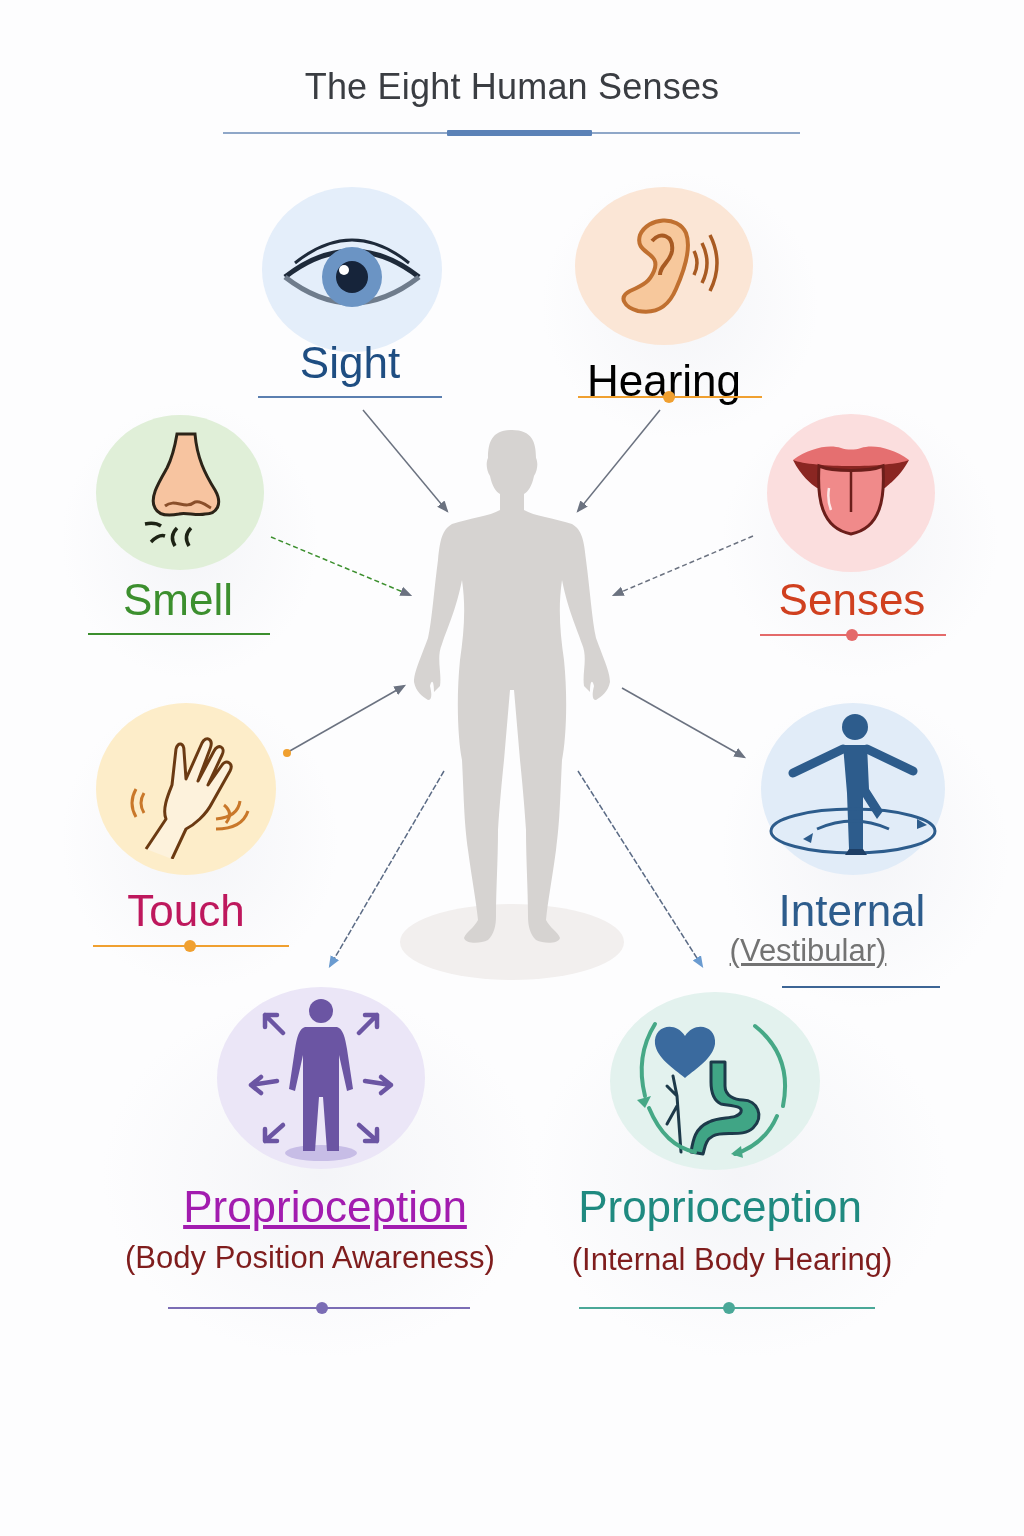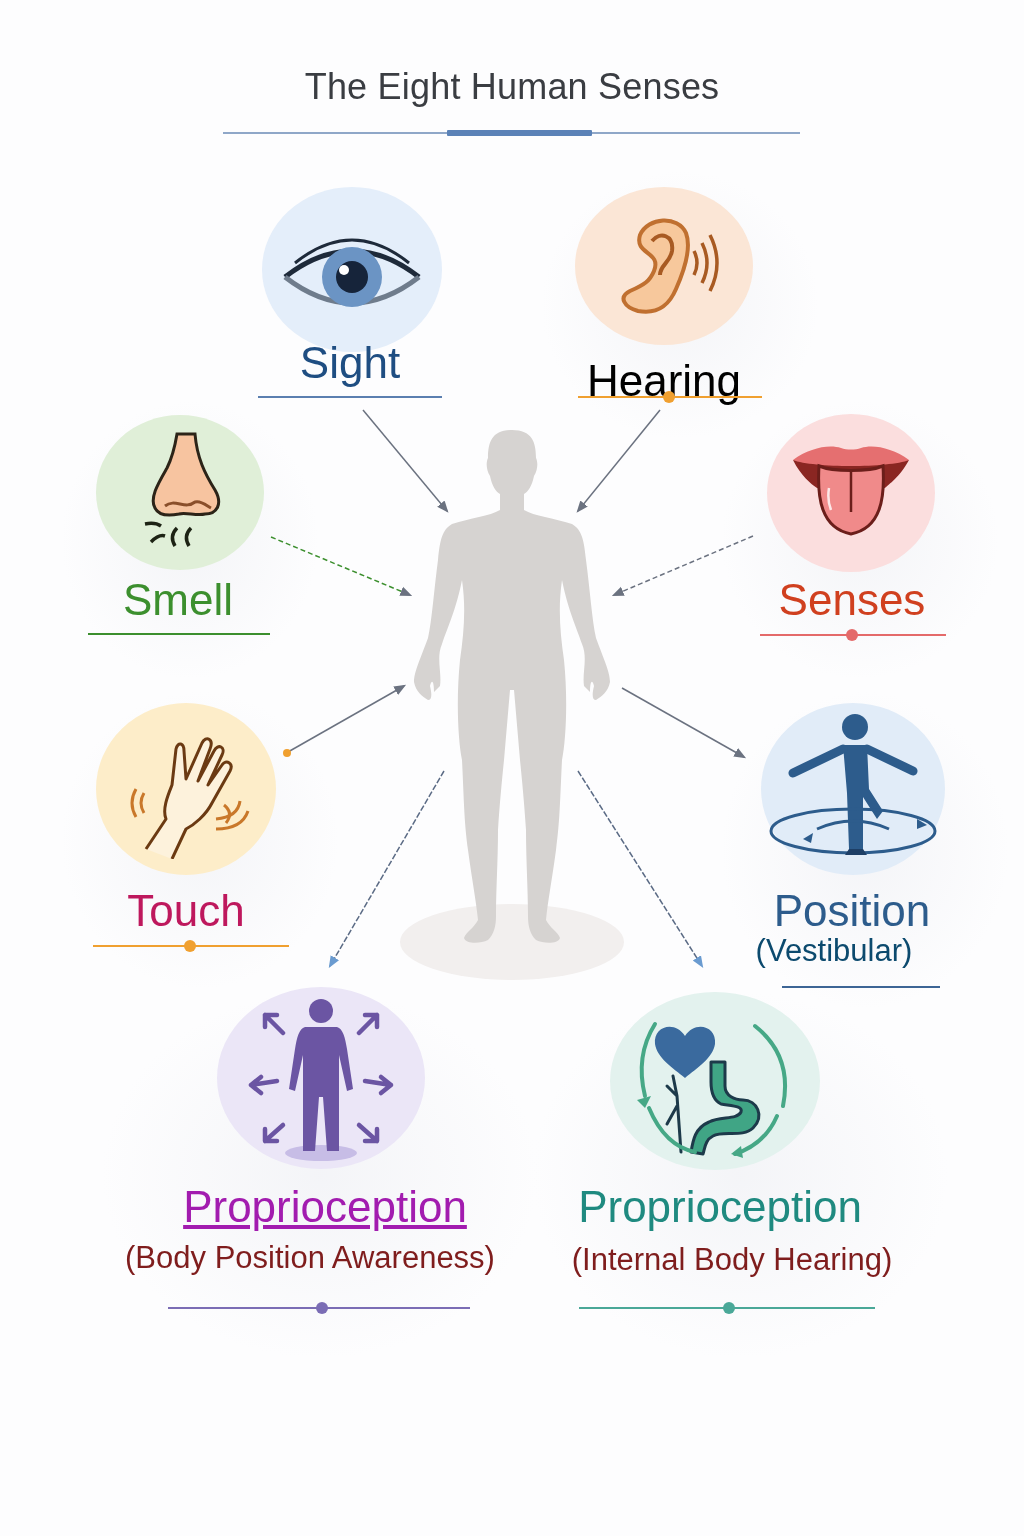--- a/index.html
+++ b/index.html
@@ -187,22 +187,22 @@
       <path d="M80,36 L104,36 L106,80 L120,102 L114,110 L100,88 L100,140 L86,140 L84,84 Z" fill="#2d5c8c"></path>
       <path d="M80,40 L30,64" stroke="#2d5c8c" stroke-width="9" stroke-linecap="round"></path>
       <path d="M104,40 L150,62" stroke="#2d5c8c" stroke-width="9" stroke-linecap="round"></path>
       <ellipse cx="90" cy="122" rx="82" ry="22" fill="none" stroke="#2d5c8c" stroke-width="3"></ellipse>
       <path d="M54,120 Q90,104 126,120" fill="none" stroke="#2d5c8c" stroke-width="3"></path>
       <path d="M40,130 l10,-6 l-2,10 z" fill="#2d5c8c"></path>
       <path d="M164,116 l-10,-6 l0,10 z" fill="#2d5c8c"></path>
       <path d="M82,146 L104,146 L100,140 L86,140 Z" fill="#1e3f66"></path>
     </svg>
   </div>
-  <div class="label" style="left:760px;top:886px;width:184px;color:#2d5c8c;">Position</div>
-  <div class="sublabel" style="left:734px;top:933px;width:200px;color:#0c4a6e;">(Vestibular)</div>
+  <div class="label" style="left:760px;top:886px;width:184px;color:#2d5c8c;">Internal</div>
+  <div class="sublabel" style="left:708px;top:933px;width:200px;color:#737373;text-decoration:underline;">(Vestibular)</div>
   <div class="rule" style="left:782px;top:986px;width:158px;background:#3d6595;"></div>
 </div>
 
 <div>
   <div class="icon-circle" style="left:217px;top:987px;width:208px;height:182px;background:#ebe6f7;">
     <svg width="180" height="170" viewBox="0 0 180 170">
       <ellipse cx="90" cy="160" rx="36" ry="8" fill="#c7bde6"></ellipse>
       <circle cx="90" cy="18" r="12" fill="#6b55a3"></circle>
       <path d="M74,34 L106,34 C112,36 114,44 116,56 L122,96 L116,98 L108,62 L108,158 L96,158 L92,104 L88,104 L84,158 L72,158 L72,62 L64,98 L58,96 L64,56 C66,44 68,36 74,34 Z" fill="#6b55a3"></path>
       <g stroke="#6b55a3" stroke-width="4.5" fill="none" stroke-linecap="round">

